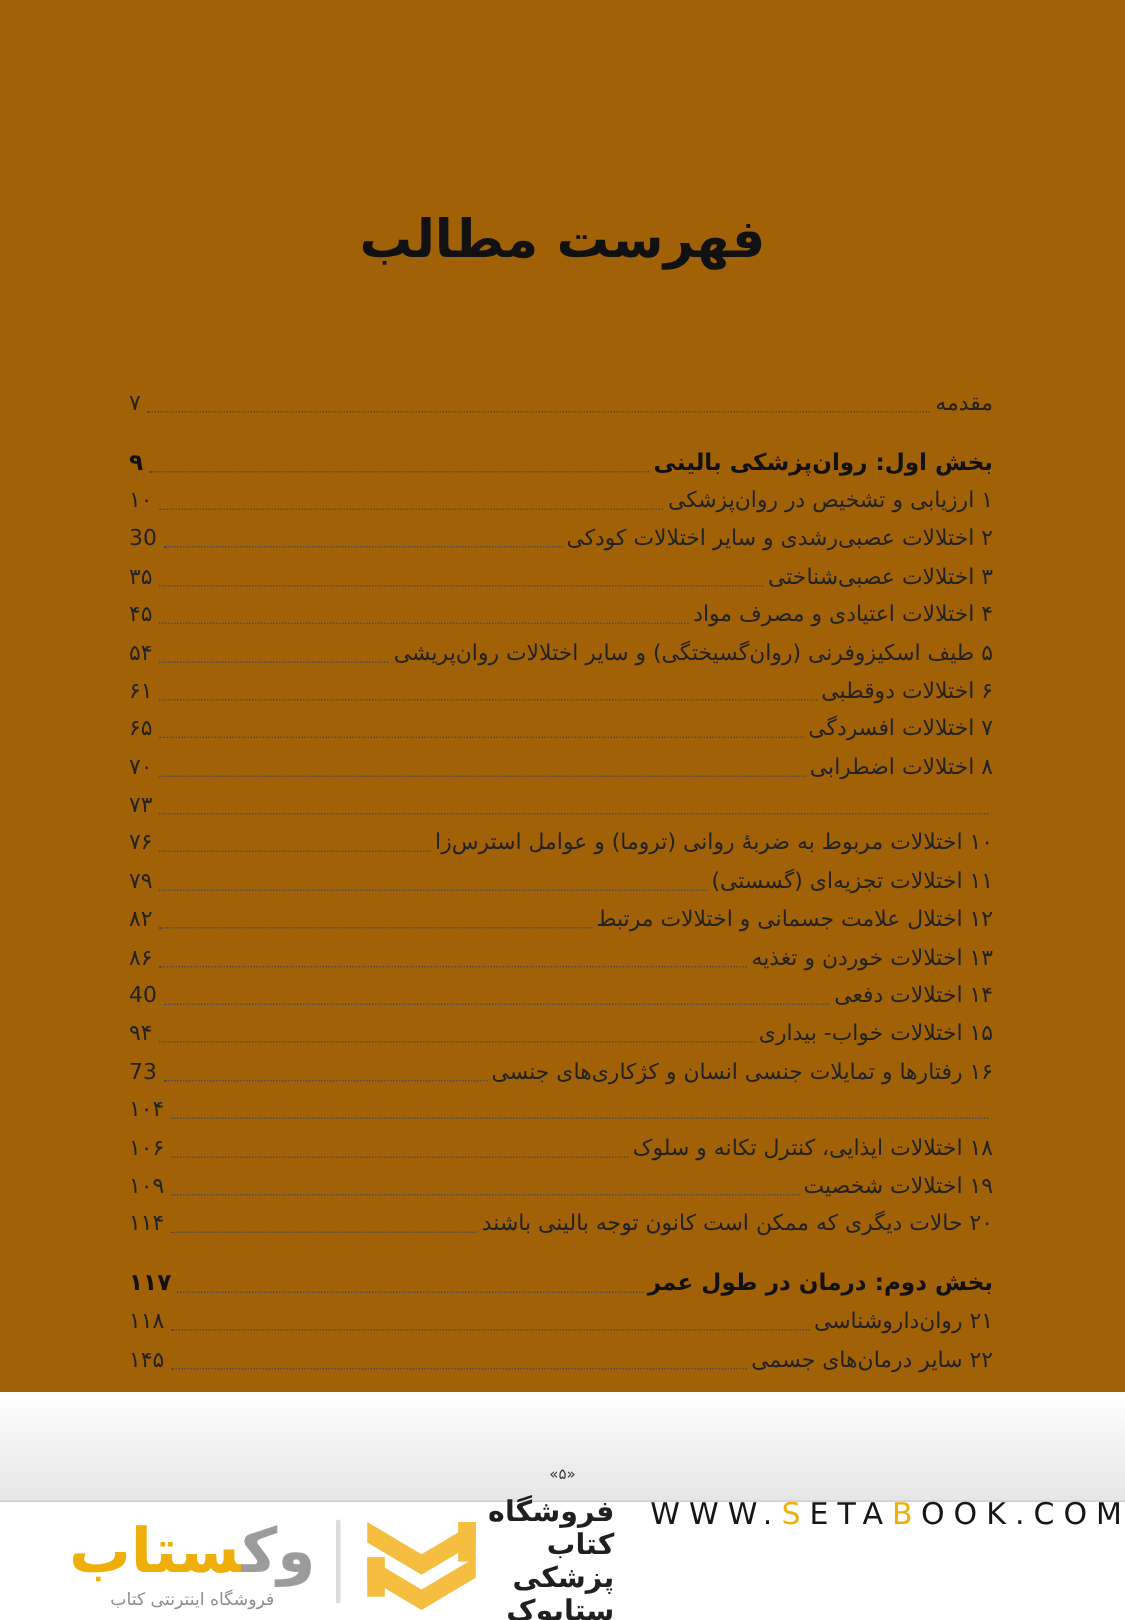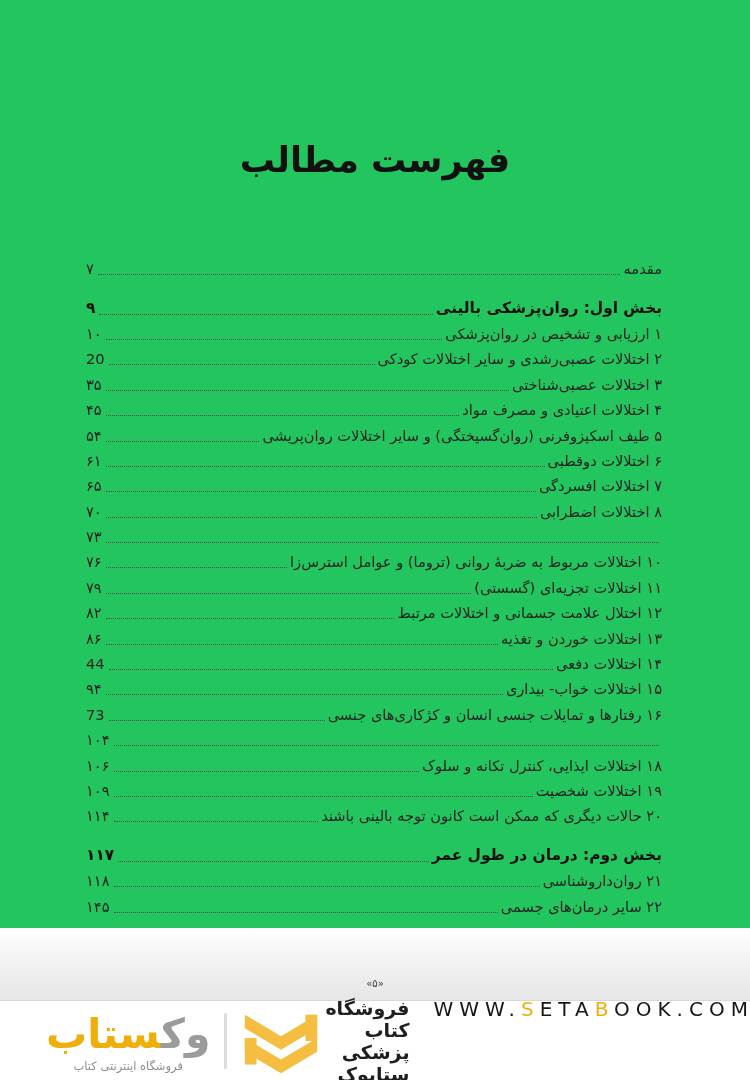--- a/index.html
+++ b/index.html
@@ -1,17 +1,17 @@
 <!DOCTYPE html>
 <html lang="fa" style="--gold: #F0AE0A;"><head>
 <meta charset="utf-8">
 <style>
   html,body{margin:0;padding:0;background:#ffffff;}
   .page{
-    position:relative;width:750px;height:1080px;margin:0 auto;background:#22c55e;
+    position:relative;width:750px;height:1080px;margin:0 auto;background:#a16207;
     overflow:hidden;font-family:"DejaVu Sans","Liberation Sans",sans-serif;color:#1c1c1c;
   }
   
   .toc-title{
     position:absolute;top:140px;left:0;width:100%;margin:0;
     text-align:center;font-size:35px;font-weight:700;color:#111;
     letter-spacing:0;
   }
   
   .toc{
@@ -81,21 +81,21 @@
         <span class="toc-page">۹</span>
       </div>
       <div class="toc-row">
         <span class="toc-label">۱ ارزیابی و تشخیص در روان‌پزشکی</span>
         <span class="toc-leader"></span>
         <span class="toc-page">۱۰</span>
       </div>
       <div class="toc-row">
         <span class="toc-label">۲ اختلالات عصبی‌رشدی و سایر اختلالات کودکی</span>
         <span class="toc-leader"></span>
-        <span class="toc-page">20</span>
+        <span class="toc-page">30</span>
       </div>
       <div class="toc-row">
         <span class="toc-label">۳ اختلالات عصبی‌شناختی</span>
         <span class="toc-leader"></span>
         <span class="toc-page">۳۵</span>
       </div>
       <div class="toc-row">
         <span class="toc-label">۴ اختلالات اعتیادی و مصرف مواد</span>
         <span class="toc-leader"></span>
         <span class="toc-page">۴۵</span>
@@ -140,21 +140,21 @@
         <span class="toc-page">۸۲</span>
       </div>
       <div class="toc-row">
         <span class="toc-label">۱۳ اختلالات خوردن و تغذیه</span>
         <span class="toc-leader"></span>
         <span class="toc-page">۸۶</span>
       </div>
       <div class="toc-row">
         <span class="toc-label">۱۴ اختلالات دفعی</span>
         <span class="toc-leader"></span>
-        <span class="toc-page">44</span>
+        <span class="toc-page">40</span>
       </div>
       <div class="toc-row">
         <span class="toc-label">۱۵ اختلالات خواب- بیداری</span>
         <span class="toc-leader"></span>
         <span class="toc-page">۹۴</span>
       </div>
       <div class="toc-row">
         <span class="toc-label">۱۶ رفتارها و تمایلات جنسی انسان و کژکاری‌های جنسی</span>
         <span class="toc-leader"></span>
         <span class="toc-page">73</span>

